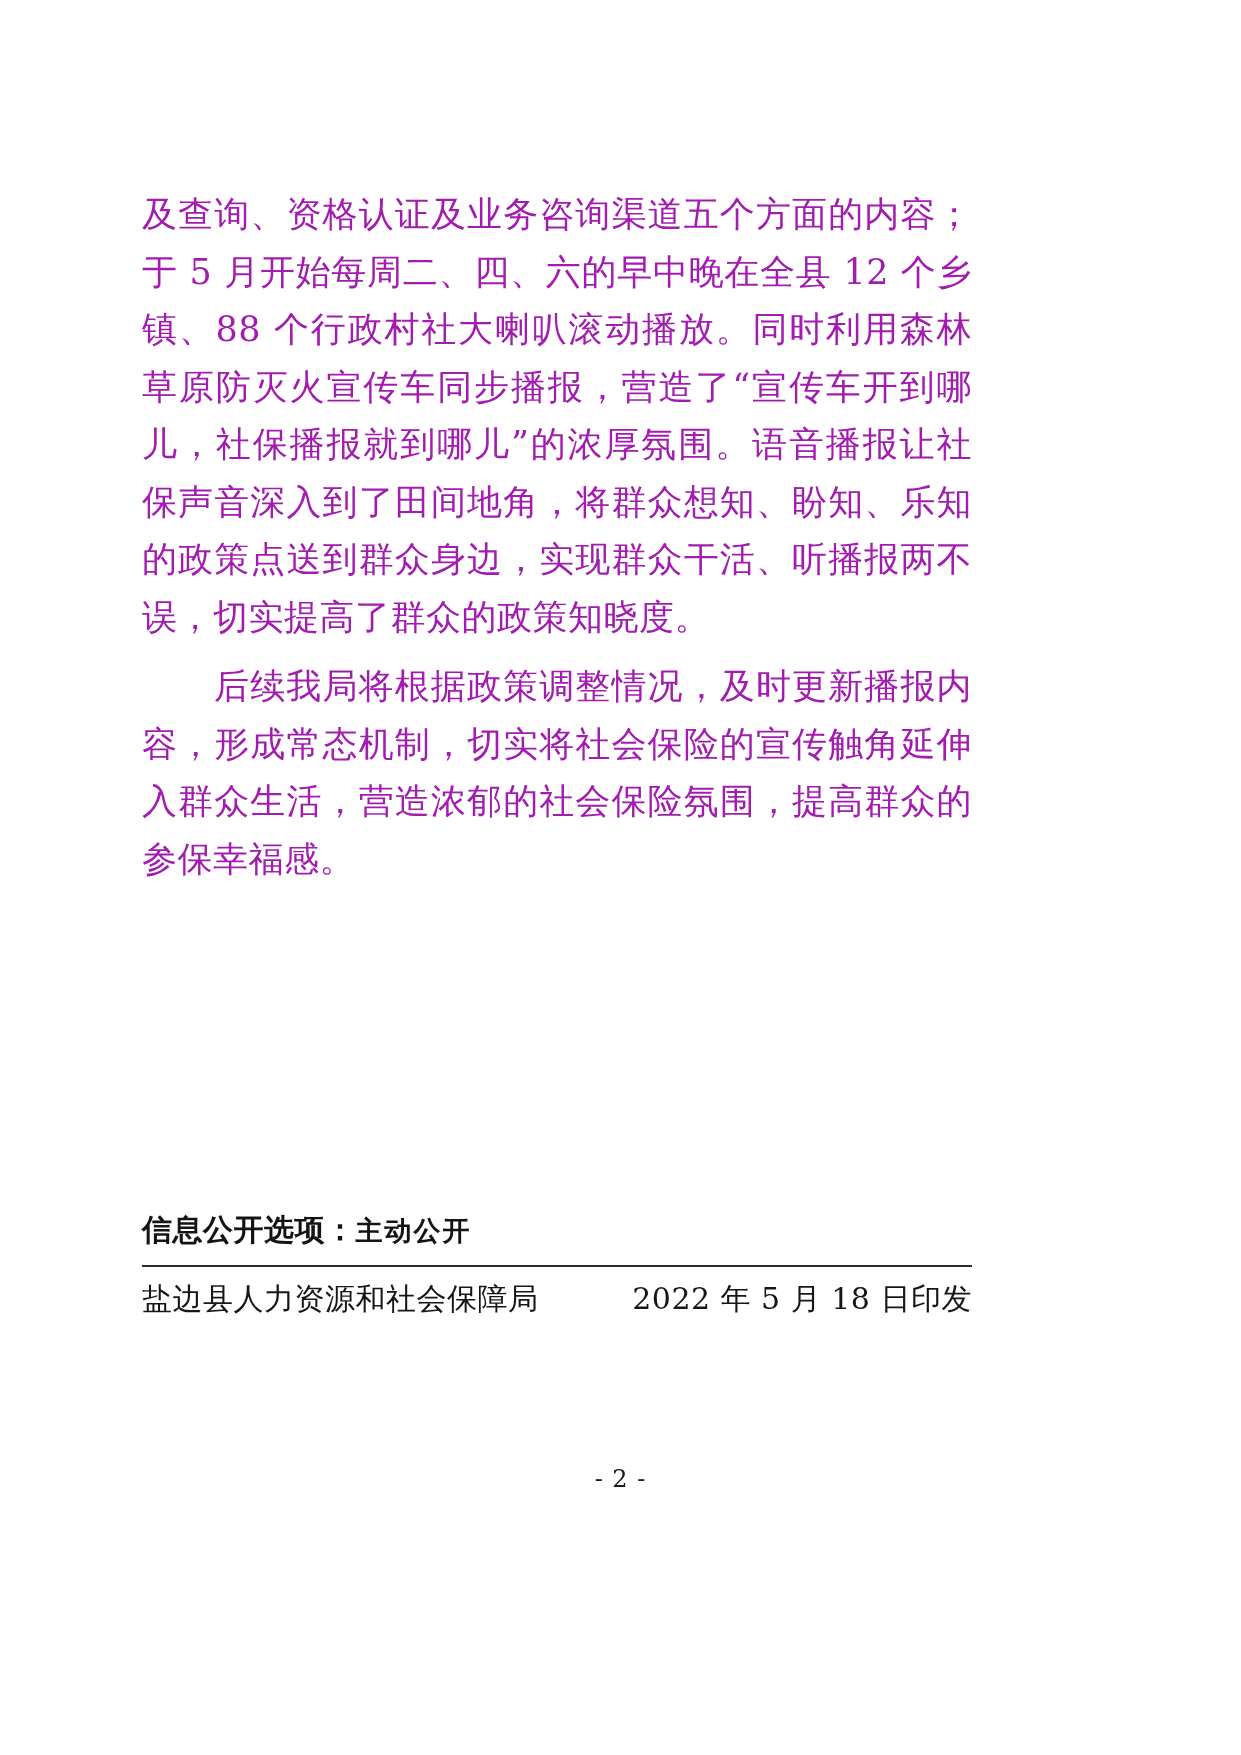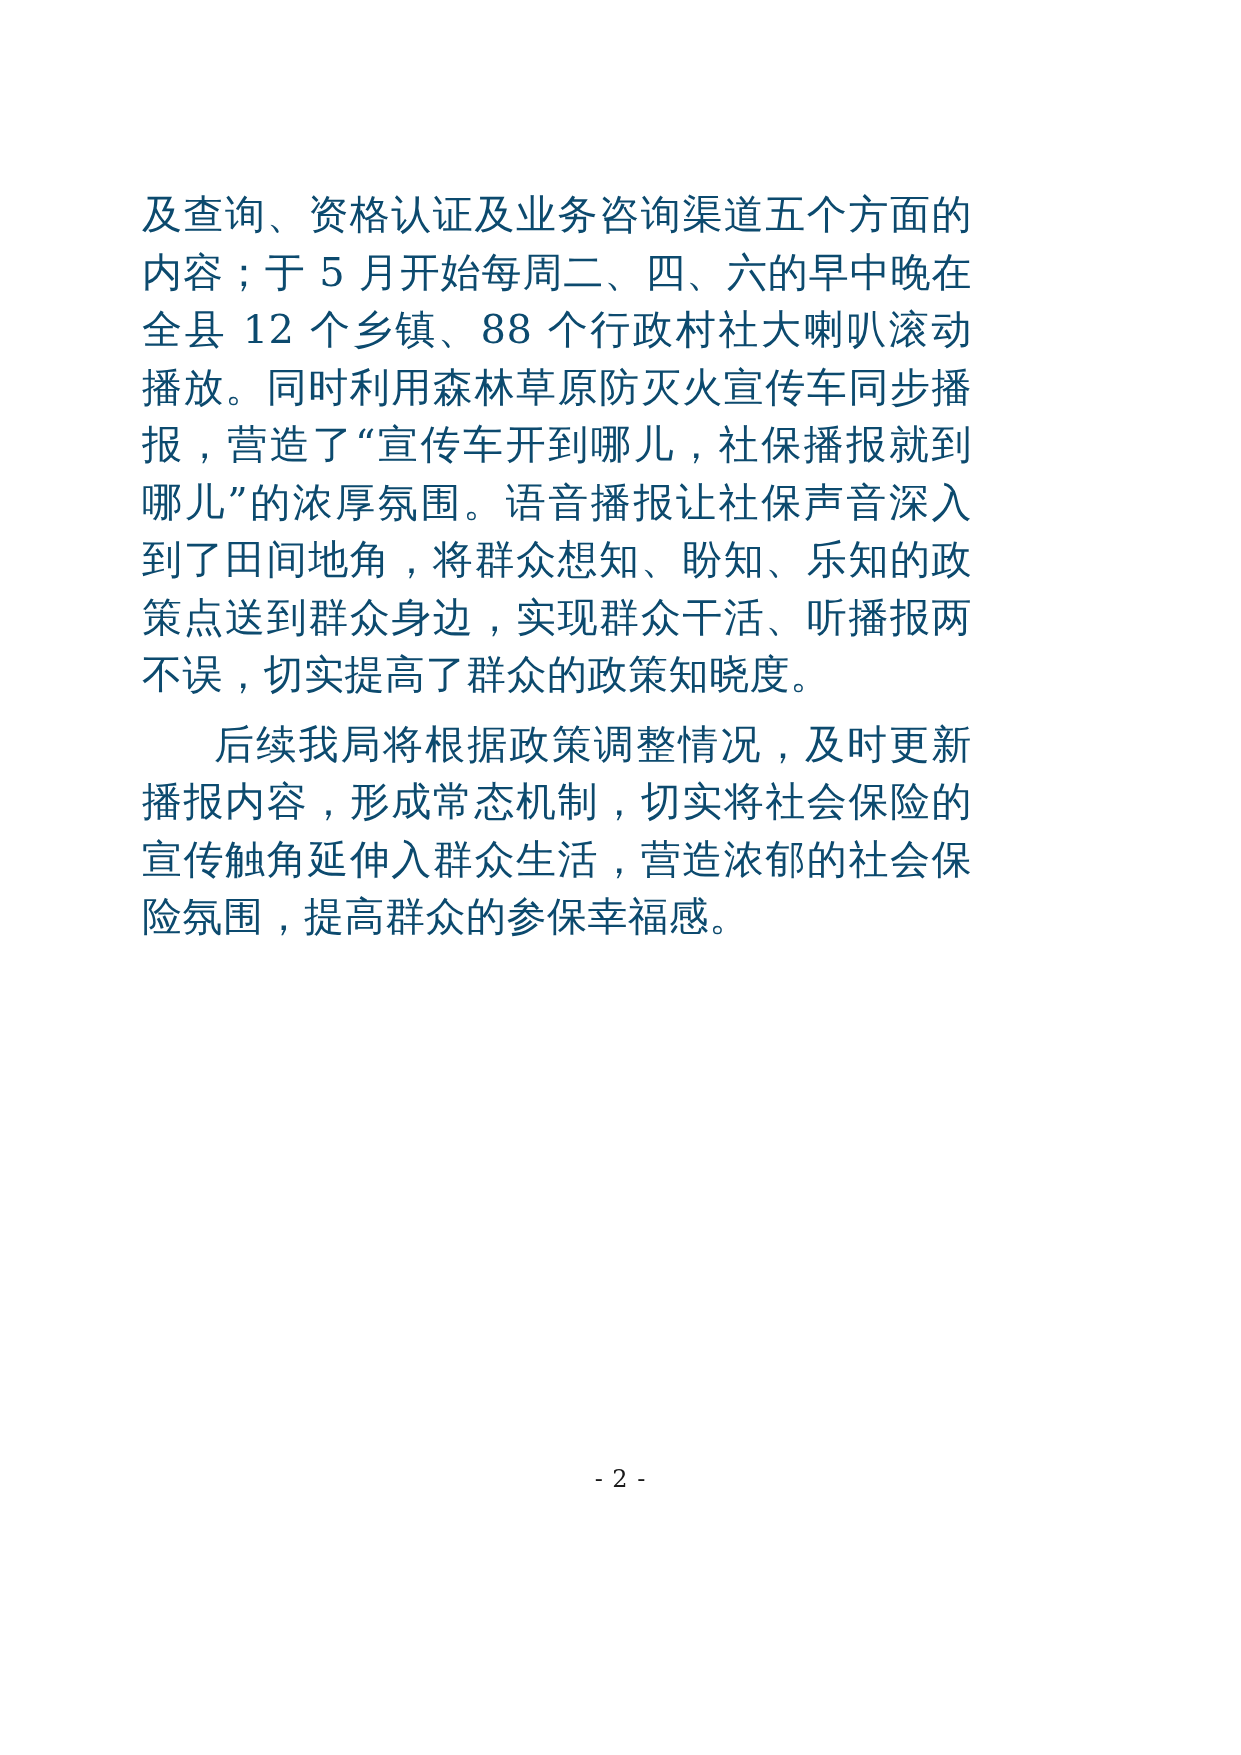--- a/index.html
+++ b/index.html
@@ -22,27 +22,27 @@
     height: 1755px;
     box-sizing: border-box;
   }
   .content {
     position: absolute;
     left: 142px;
     top: 186px;
     width: 830px;
   }
   .para {
-    font-size: 40px;
+    font-size: 35px;
     line-height: 57.5px;
     text-align: justify;
     text-justify: inter-ideograph;
     letter-spacing: 0.5px;
     margin: 0;
-    color: #0c4a6e;
+    color: #a21caf;
   }
   .para + .para {
     margin-top: 12px;
   }
   .indent {
     text-indent: 72px;
   }
   .footer-block {
     position: absolute;
     left: 142px;
@@ -97,16 +97,26 @@
 </head>
 <body>
 
 <div class="page">
 
   <div class="content">
     <p class="para">及查询、资格认证及业务咨询渠道五个方面的内容；于 5 月开始每周二、四、六的早中晚在全县 12 个乡镇、88 个行政村社大喇叭滚动播放。同时利用森林草原防灭火宣传车同步播报，营造了“宣传车开到哪儿，社保播报就到哪儿”的浓厚氛围。语音播报让社保声音深入到了田间地角，将群众想知、盼知、乐知的政策点送到群众身边，实现群众干活、听播报两不误，切实提高了群众的政策知晓度。</p>
     <p class="para indent">后续我局将根据政策调整情况，及时更新播报内容，形成常态机制，切实将社会保险的宣传触角延伸入群众生活，营造浓郁的社会保险氛围，提高群众的参保幸福感。</p>
   </div>
 
+  <div class="footer-block">
+    <div class="disclosure">
+      <span>信息公开选项：</span><span class="value">主动公开</span>
+    </div>
+    <hr class="rule">
+    <div class="issuer-row">
+      <span class="issuer-left">盐边县人力资源和社会保障局</span>
+      <span class="issuer-right">2022 年 5 月 18 日印发</span>
+    </div>
+  </div>
 
   <div class="page-number">- 2 -</div>
 
 </div>
 
 </body></html>

